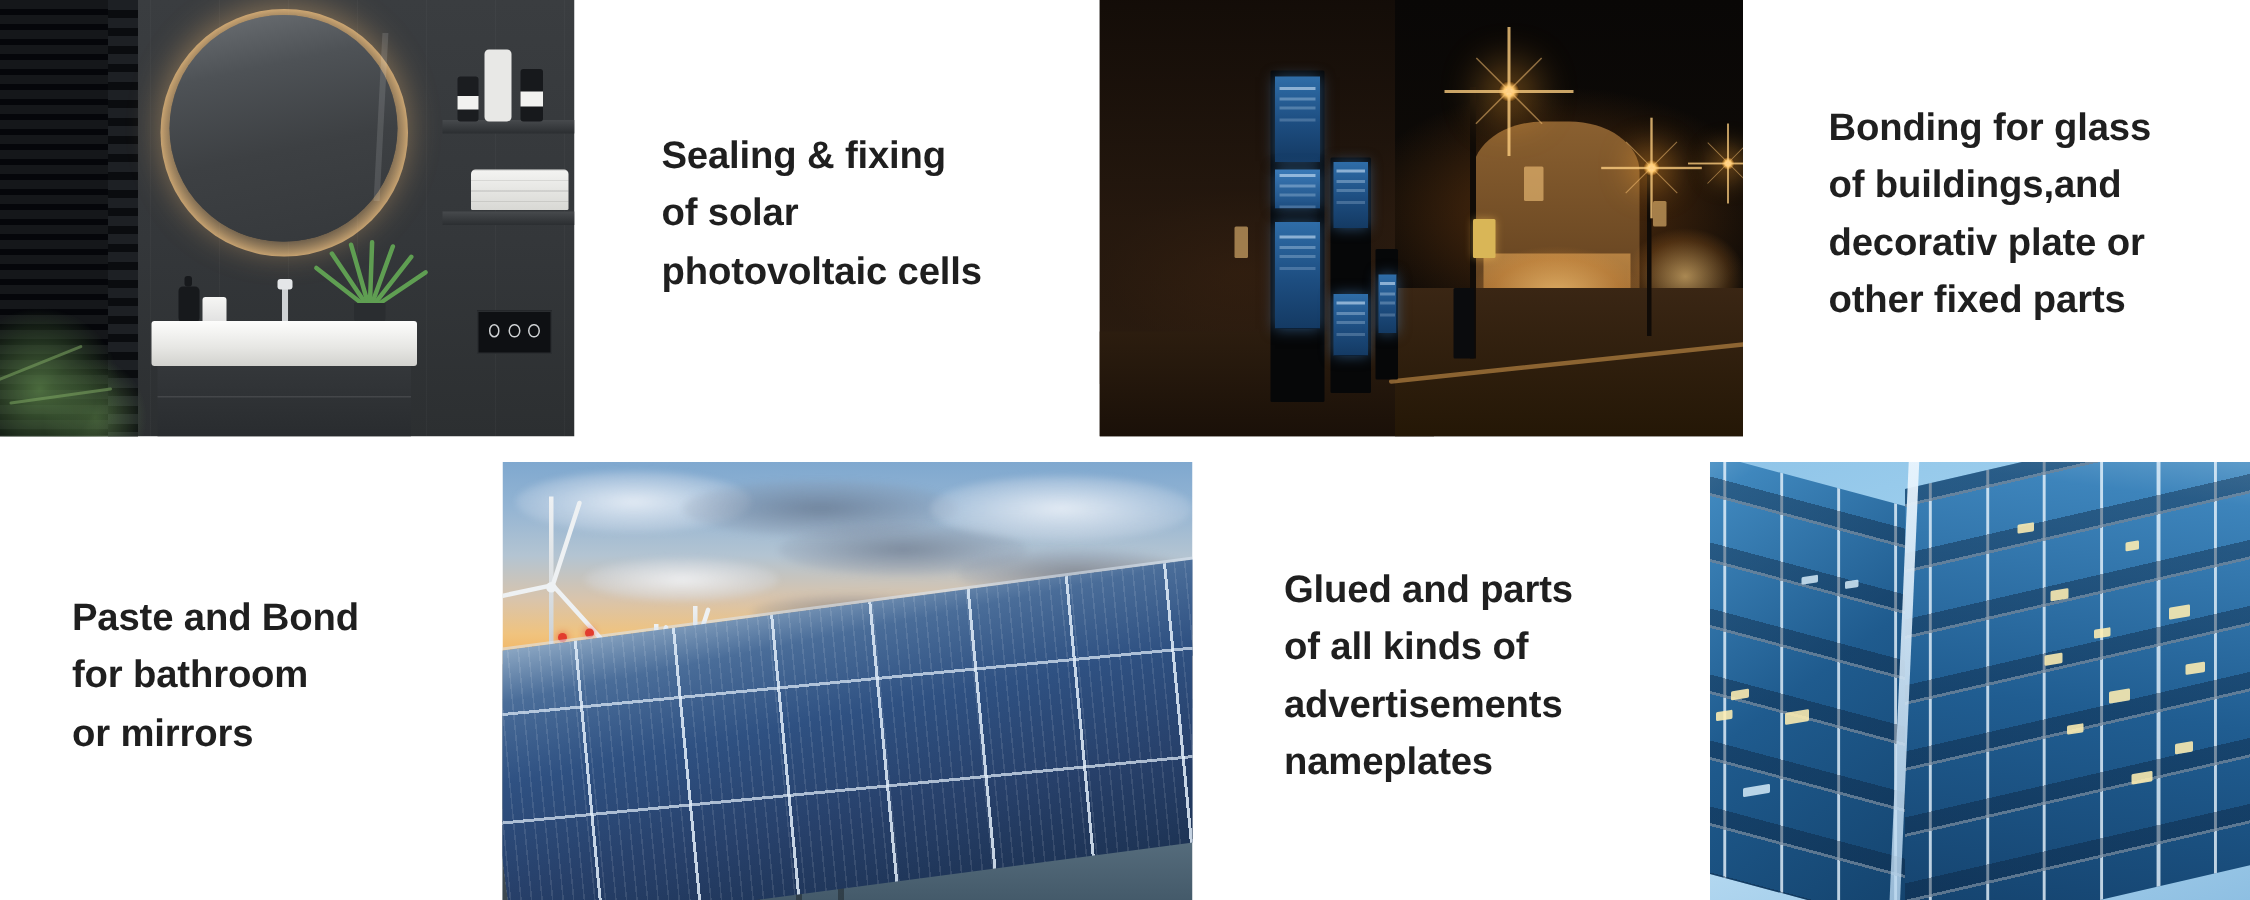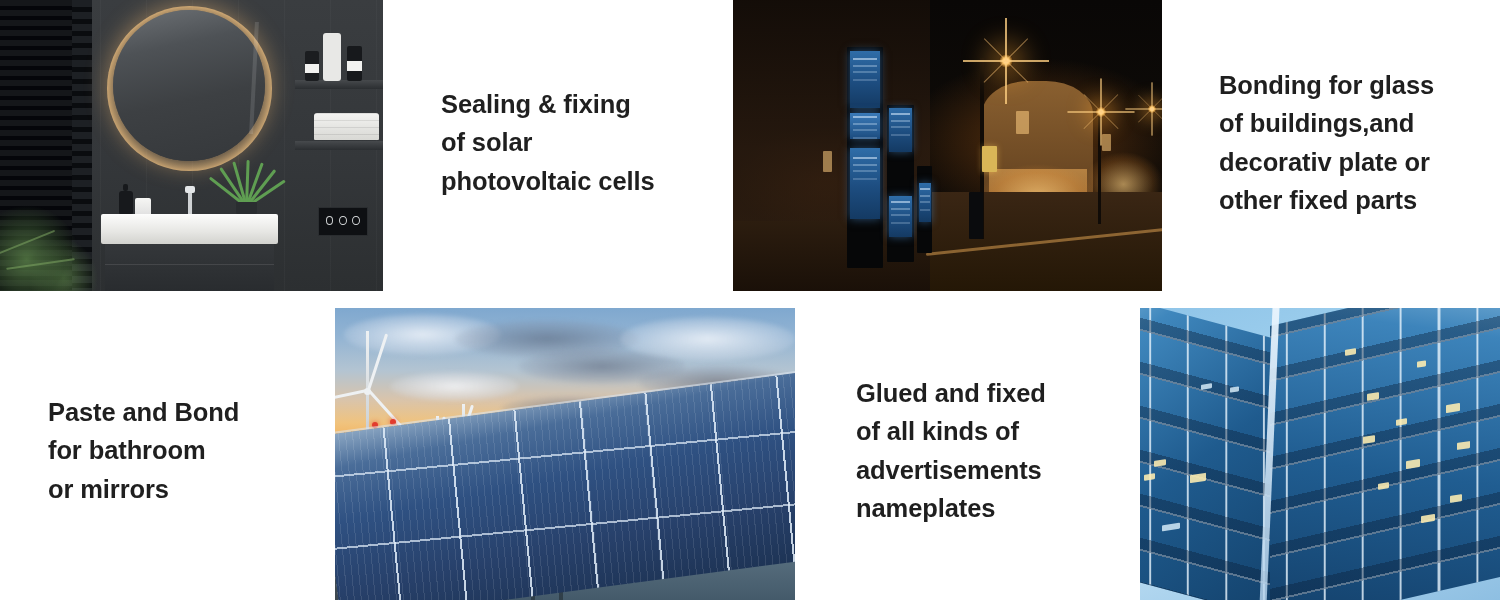--- a/index.html
+++ b/index.html
@@ -704,21 +704,21 @@
       <span class="i-tl-h" style="width:22%"></span>
         <span class="i-tl-v" style="height:18%"></span>
       <span class="i-tr-h" style="width:22%"></span>
         <span class="i-tr-v" style="height:18%"></span>
       <span class="i-bl-h" style="width:22%"></span>
         <span class="i-bl-v" style="height:18%"></span>
       <span class="i-br-h" style="width:22%"></span>
         <span class="i-br-v" style="height:18%"></span>
     </div>
     <div class="tc-inner">
-      <div class="tc-text">Glued and fixed
+      <div class="tc-text">Glued and parts
 of all kinds of
 advertisements
 nameplates</div>
     </div>
   </div>
 
   <div class="cell" style="left:1140px; top:308px; width:360px; height:292px;">
     <div class="ph">
       <div class="glass-sky"></div>
       <div class="facade left"></div>

